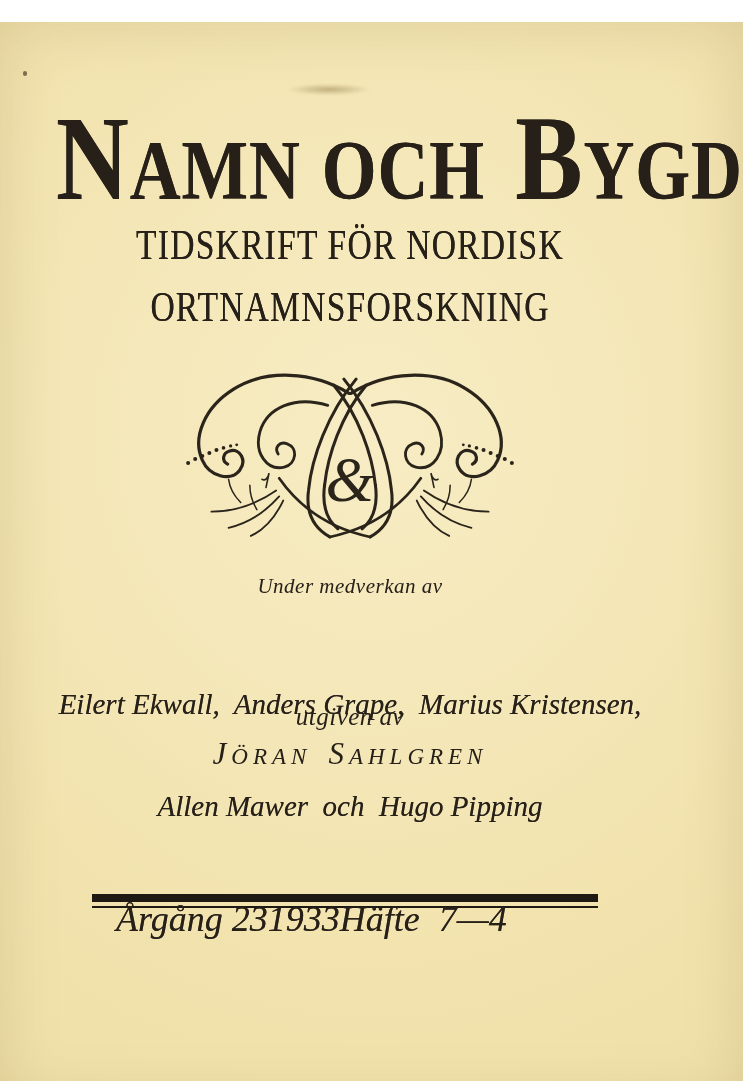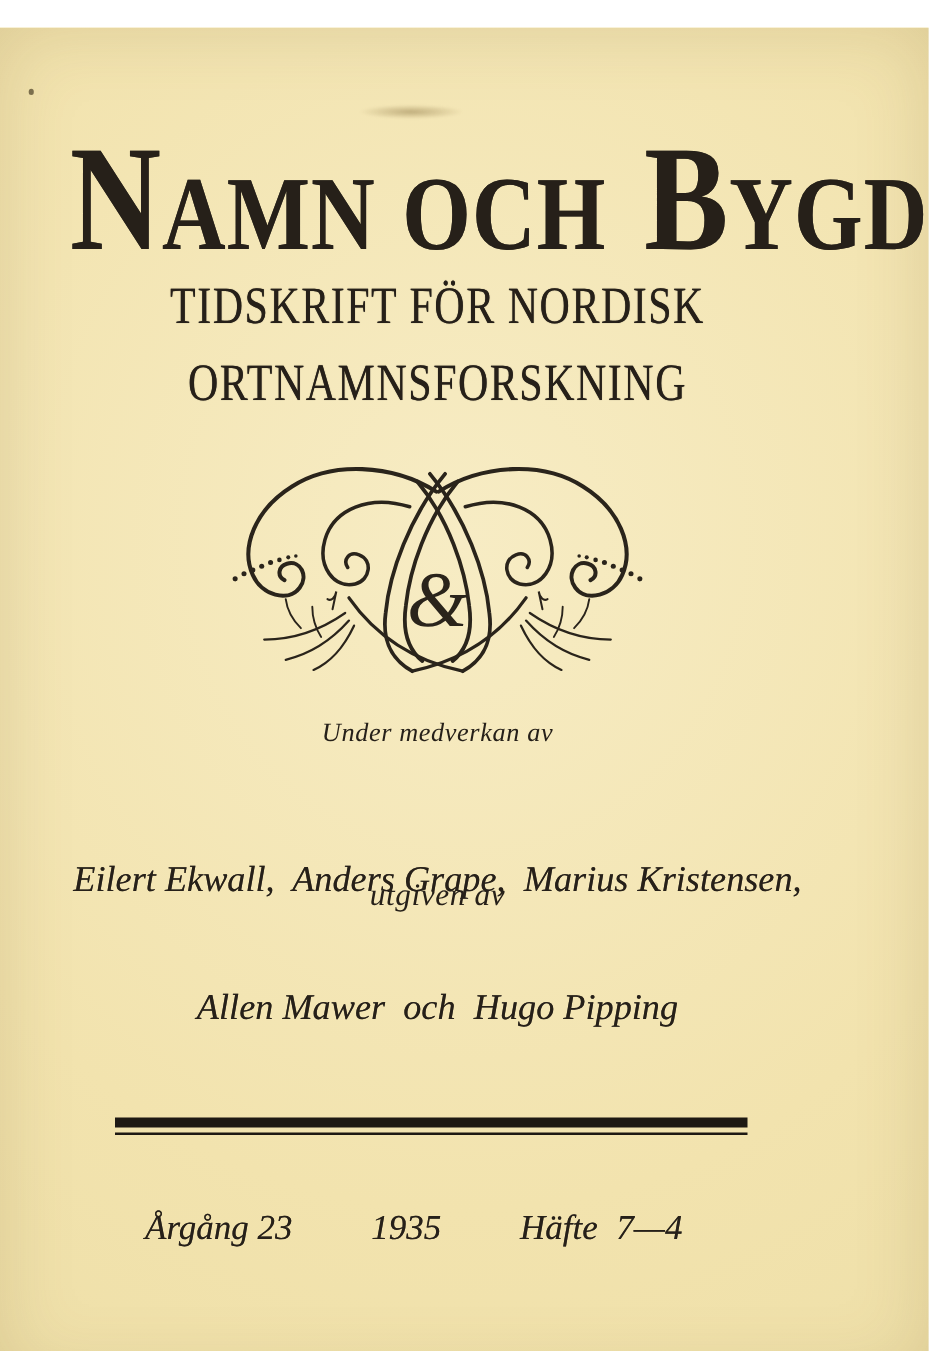--- a/index.html
+++ b/index.html
@@ -88,25 +88,25 @@
   
   .rule-thick {
     position: absolute; left: 92px; top: 872px;
     width: 506px; height: 8px; background: #1e1913;
   }
   .rule-thin {
     position: absolute; left: 92px; top: 884px;
     width: 506px; height: 2px; background: #1e1913;
   }
   .imprint-row {
-    position: absolute; left: 92px; top: 944px;
+    position: absolute; left: 92px; top: 880px;
     width: 506px;
-    display: flex; justify-content: space-between; align-items: baseline;
+    display: flex; align-items: baseline;
     padding: 0 52px 0 24px;
-    font-size: 28px; font-style: italic; line-height: 34px;
+    font-size: 36px; font-style: italic; line-height: 34px;
     text-shadow: 0 0 0.4px rgba(38,32,25,.7);
   }
   .imprint-row .issue { word-spacing: 0.28em; }
 </style>
 </head>
 <body>
 
 <div class="page">
 
   <div class="speck"></div>
@@ -159,25 +159,26 @@
 
     <div class="centered medverkan">Under medverkan av</div>
 
     <div class="centered names">
       <div>Eilert Ekwall,  Anders Grape,  Marius Kristensen,</div>
       <div>Allen Mawer  och  Hugo Pipping</div>
     </div>
 
     <div class="centered utgiven">utgiven av</div>
 
+    <div class="centered editor-name"><span class="big">J</span><span>ÖRAN</span><span class="big wordgap">S</span><span>AHLGREN</span></div>
 
   </div>
 
   <div class="rule-thick"></div>
   <div class="rule-thin"></div>
 
   <div class="imprint-row">
     <span>Årgång 23</span>
-    <span>1935</span>
+    <span>1933</span>
     <span class="issue">Häfte 7—4</span>
   </div>
 
 </div>
 
 </body></html>

